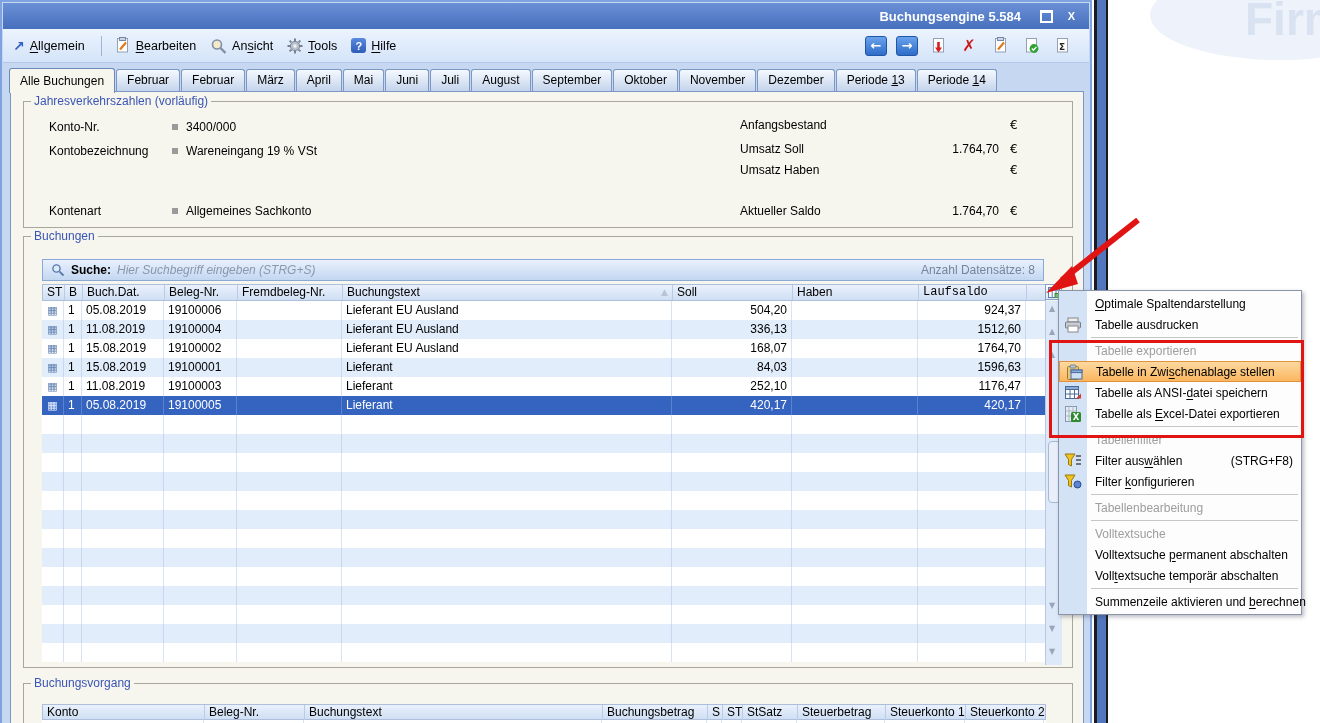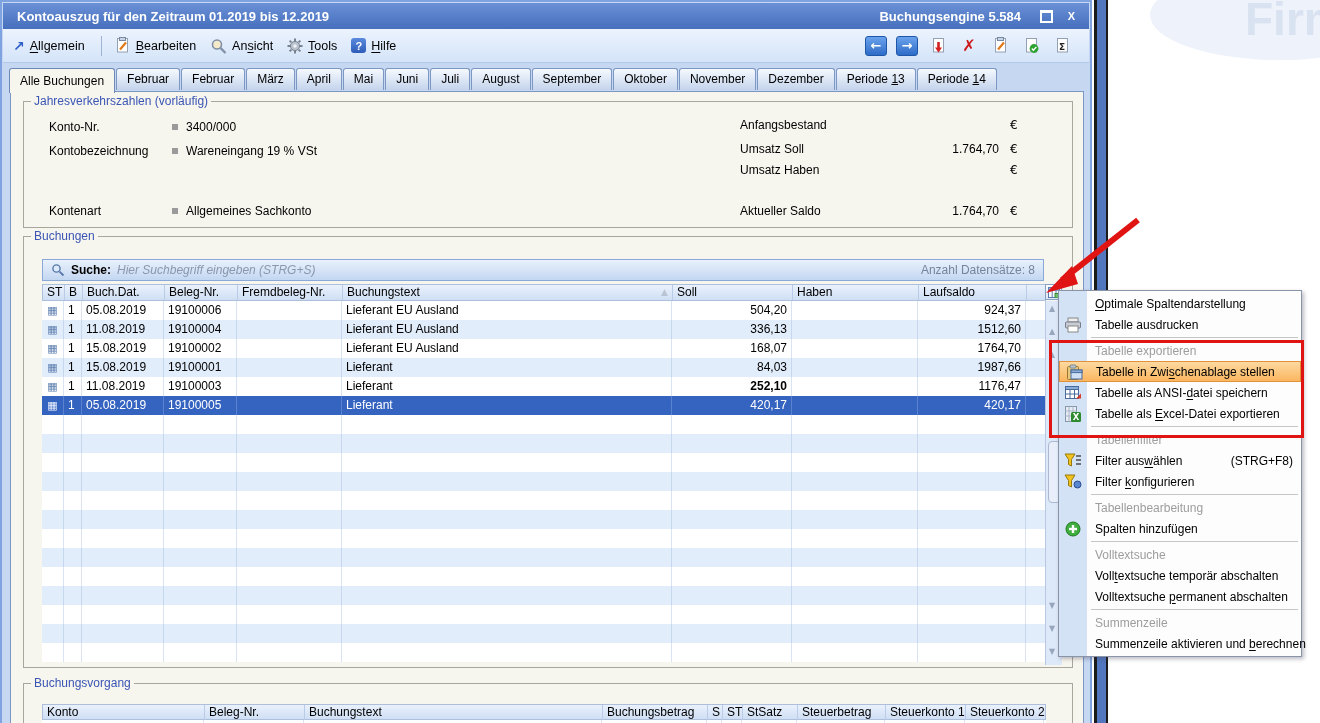--- a/index.html
+++ b/index.html
@@ -29,21 +29,21 @@
   .menu-item{display:inline-flex;align-items:center;gap:5px;margin-right:14px;font-size:12.5px;}
   .menu-item u{text-underline-offset:2px;}
   .mb-divider{width:1px;height:20px;background:#9fb4d4;margin:0 12px 0 2px;}
   .tool-cluster{margin-left:auto;display:flex;align-items:center;gap:9px;padding-right:6px;}
   .tool-btn{width:22px;height:20px;display:inline-flex;align-items:center;justify-content:center;}
   .navsq{width:20px;height:18px;border-radius:3px;border:1px solid #1e56a8;
          background:linear-gradient(180deg,#6aa2ec,#2e6cc8);color:#fff;font-weight:bold;
          display:inline-flex;align-items:center;justify-content:center;font-size:13px;}
 
   
-  .tabstrip{position:absolute;left:7px;top:66px;right:10px;height:24px;display:flex;align-items:flex-start;z-index:3;}
+  .tabstrip{position:absolute;left:7px;top:66px;right:10px;height:24px;display:flex;align-items:center;z-index:3;}
   .tab{height:21px;line-height:21px;padding:0 10px;background:linear-gradient(180deg,#f5f9fe,#c4d4ec);
        border:1px solid #7b97c2;border-bottom:none;border-radius:3px 3px 0 0;margin-right:1px;
        font-size:12px;white-space:nowrap;}
   .tab.active{background:#f7f6ee;height:24px;line-height:24px;border-color:#6d89b6;position:relative;z-index:4;}
 
   
   .content{position:absolute;left:8px;top:89px;width:1074px;height:641px;background:#f7f6ee;
            border:1px solid #7b97c2;box-sizing:border-box;}
   .group{position:absolute;border:1px solid #a9a79b;background:#f7f6ee;box-sizing:border-box;}
   .legend{position:absolute;top:-8px;left:7px;background:#f7f6ee;padding:0 3px;color:#3a55b4;font-size:12px;}
@@ -109,21 +109,20 @@
 
 <div class="stage">
 
   <div class="wm-cloud"></div>
   <div class="watermark">Firm</div>
   <div class="bgstrip"></div>
 
   <div class="win">
 
     <div class="titlebar">
-      <span>Kontoauszug für den Zeitraum 01.2019 bis 12.2019</span>
       <span class="spacer"></span>
       <span style="margin-right:10px;">Buchungsengine 5.584</span>
       <span class="win-btn">
           <span class="restore-box"></span>
         </span>
       <span class="win-btn">X</span>
     </div>
 
     <div class="toolbar" id="menubar">
         <span class="menu-item">
@@ -295,21 +294,21 @@
 
         <div class="thead" style="left:18px;top:47px;width:1004px;height:17px;" id="bookings-head">
             <span class="th" style="width:22px;">ST</span>
             <span class="th" style="width:18px;">B</span>
             <span class="th" style="width:82px;">Buch.Dat.</span>
             <span class="th" style="width:73px;">Beleg-Nr.</span>
             <span class="th" style="width:105px;">Fremdbeleg-Nr.</span>
             <span class="th" style="width:330px;">Buchungstext<span class="sort glyph">▲</span></span>
             <span class="th" style="width:120px;">Soll</span>
             <span class="th" style="width:126px;">Haben</span>
-            <span class="th" style="width:108px;">Laufsaldo</span>
+            <span class="th" style="width:108px;font-family:Liberation Mono, monospace;">Laufsaldo</span>
             <span class="th" style="width:18px;border-right:none;"></span>
           </div>
         <div class="colbtn" style="left:1021px;top:47px;">
           <svg width="12" height="11" viewBox="0 0 12 11">
               <rect x="0.5" y="0.5" width="11" height="10" fill="#fff" stroke="#5a7ab0"></rect>
               <rect x="0.5" y="0.5" width="11" height="2.6" fill="#9db8dd" stroke="#5a7ab0"></rect>
               <line x1="4.2" y1="3" x2="4.2" y2="10.5" stroke="#5a7ab0"></line>
               <line x1="8" y1="3" x2="8" y2="10.5" stroke="#5a7ab0"></line>
               <rect x="7" y="6.5" width="5" height="4.5" fill="#6fc46f" stroke="#3a8a3a"></rect>
             </svg>
@@ -354,31 +353,31 @@
             </div>
             <div class="tr even">
               <span class="td" style="width:22px;text-align:center;"><span class="st-ico glyph">▦</span></span>
               <span class="td" style="width:18px;">1</span>
               <span class="td" style="width:82px;">15.08.2019</span>
               <span class="td" style="width:73px;">19100001</span>
               <span class="td" style="width:105px;"></span>
               <span class="td" style="width:330px;">Lieferant</span>
               <span class="td num" style="width:120px;">84,03</span>
               <span class="td num" style="width:126px;"></span>
-              <span class="td num" style="width:108px;">1987,66</span>
+              <span class="td num" style="width:108px;">1596,63</span>
               <span class="td" style="width:18px;border-right:none;"></span>
             </div>
             <div class="tr odd">
               <span class="td" style="width:22px;text-align:center;"><span class="st-ico glyph">▦</span></span>
               <span class="td" style="width:18px;">1</span>
               <span class="td" style="width:82px;">11.08.2019</span>
               <span class="td" style="width:73px;">19100003</span>
               <span class="td" style="width:105px;"></span>
               <span class="td" style="width:330px;">Lieferant</span>
-              <span class="td num" style="width:120px;font-weight:bold;">252,10</span>
+              <span class="td num" style="width:120px;">252,10</span>
               <span class="td num" style="width:126px;"></span>
               <span class="td num" style="width:108px;">1176,47</span>
               <span class="td" style="width:18px;border-right:none;"></span>
             </div>
             <div class="tr selected">
               <span class="td" style="width:22px;text-align:center;"><span class="st-ico glyph">▦</span></span>
               <span class="td" style="width:18px;">1</span>
               <span class="td" style="width:82px;">05.08.2019</span>
               <span class="td" style="width:73px;">19100005</span>
               <span class="td" style="width:105px;"></span>
@@ -670,44 +669,31 @@
             <polygon points="1,1 11,1 7.5,6.5 7.5,13 4.5,11.5 4.5,6.5" fill="#f2c21e" stroke="#96780e"></polygon>
             <circle cx="13.5" cy="10.5" r="3.5" fill="#5a86d0" stroke="#2a4c90"></circle>
           </svg>
         </span>
         <span>Filter <u>k</u>onfigurieren</span>
       </div>
       <div class="cm-sep"></div>
       <div class="cm-item cm-header">
         <span>Tabellenbearbeitung</span>
       </div>
-      <div class="cm-item">
-        <span class="cm-icon">
-          <svg width="16" height="16" viewBox="0 0 16 16">
-            <circle cx="8" cy="8" r="7" fill="#3fae3f" stroke="#1e7a1e"></circle>
-            <line x1="8" y1="4" x2="8" y2="12" stroke="#fff" stroke-width="2.4"></line>
-            <line x1="4" y1="8" x2="12" y2="8" stroke="#fff" stroke-width="2.4"></line>
-          </svg>
-        </span>
-        <span>Spalten hinzufügen</span>
-      </div>
       <div class="cm-sep"></div>
       <div class="cm-item cm-header">
         <span>Volltextsuche</span>
       </div>
       <div class="cm-item">
+        <span>Volltextsuche <u>p</u>ermanent abschalten</span>
+      </div>
+      <div class="cm-item">
         <span>Voll<u>t</u>extsuche temporär abschalten</span>
       </div>
-      <div class="cm-item">
-        <span>Volltextsuche <u>p</u>ermanent abschalten</span>
-      </div>
       <div class="cm-sep"></div>
-      <div class="cm-item cm-header">
-        <span>Summenzeile</span>
-      </div>
       <div class="cm-item">
         <span>Summenzeile aktivieren und <u>b</u>erechnen</span>
       </div>
     </div>
 
   <div class="anno-rect" id="anno-rect" style="border-color: rgb(225, 20, 20);"></div>
 
   <svg class="anno-arrow" width="140" height="110" viewBox="0 0 140 110" id="anno-arrow">
     <line x1="118" y1="22" x2="42" y2="82" stroke-width="6" id="arrow-line" stroke="#e11414"></line>
     <polygon points="26,95 52,68 58,86" id="arrow-head" fill="#e11414"></polygon>

